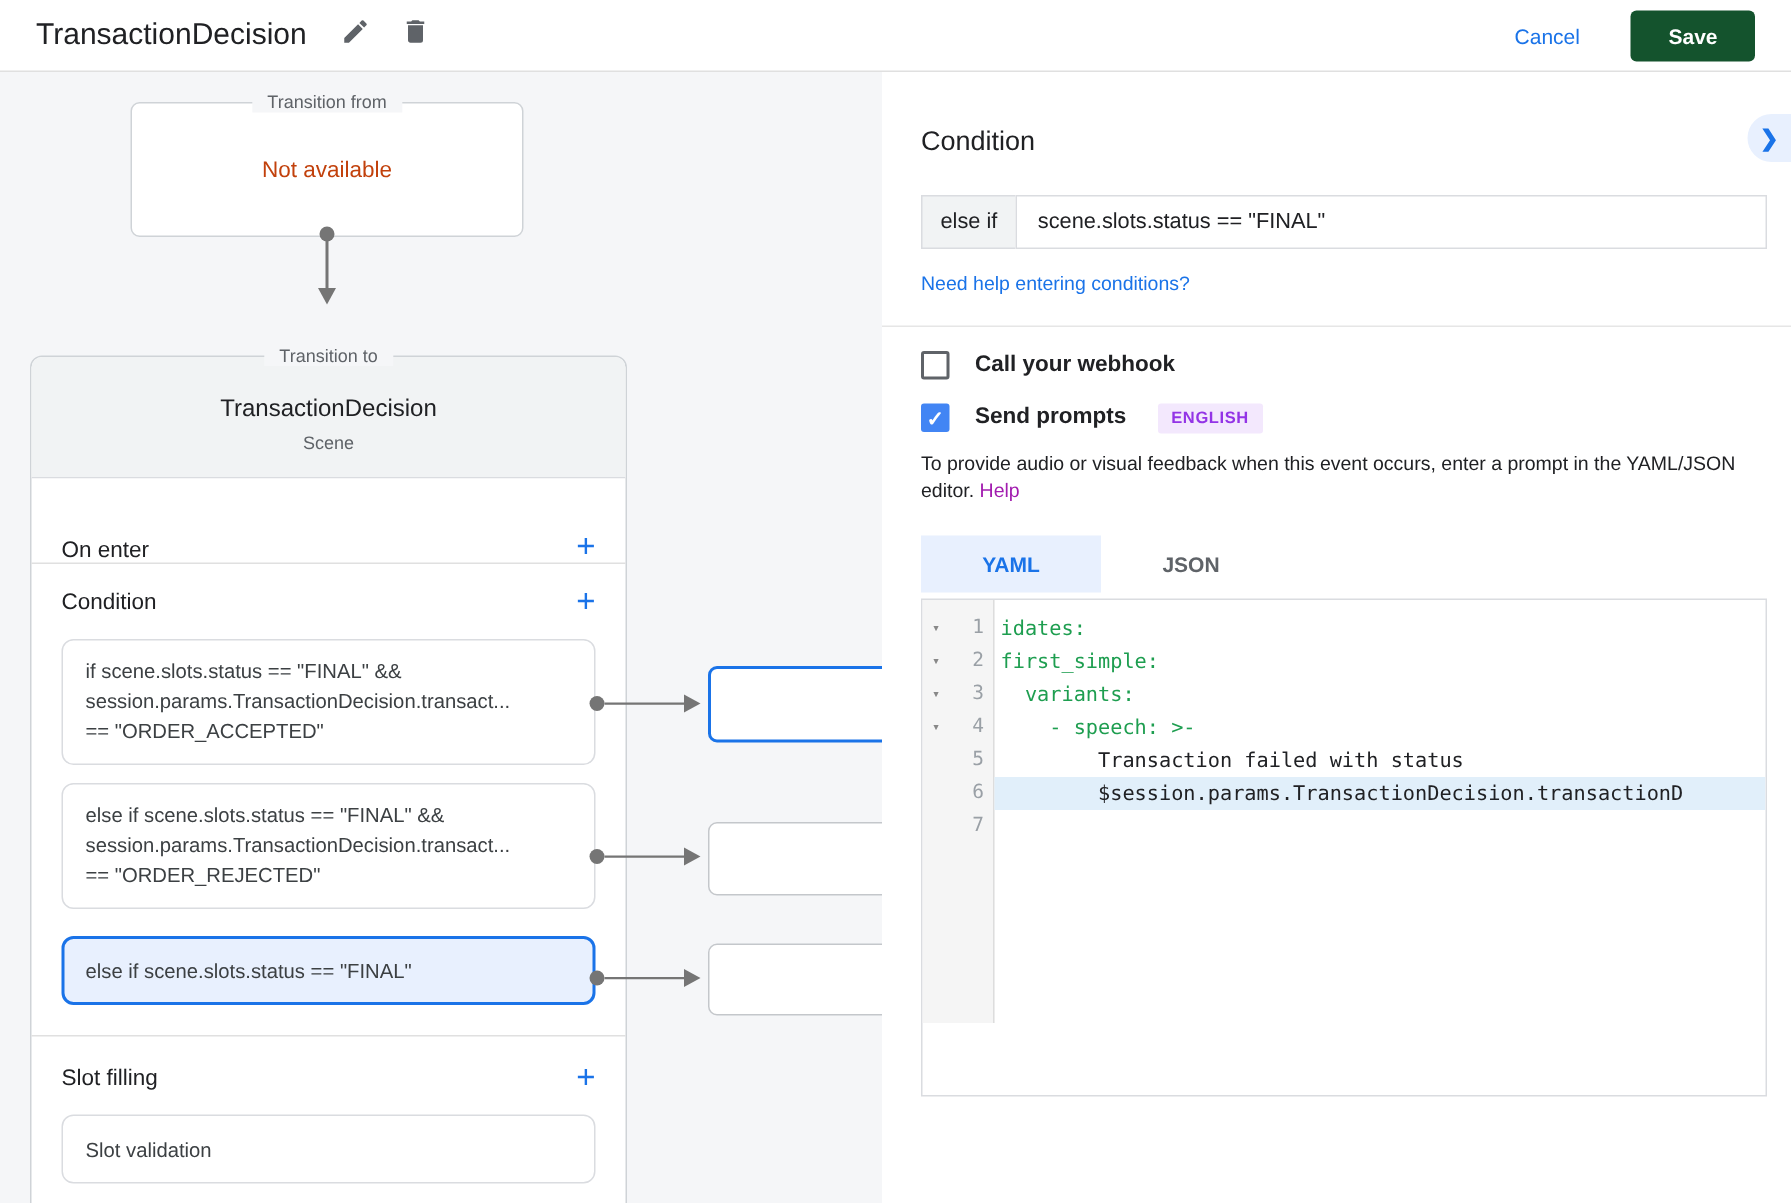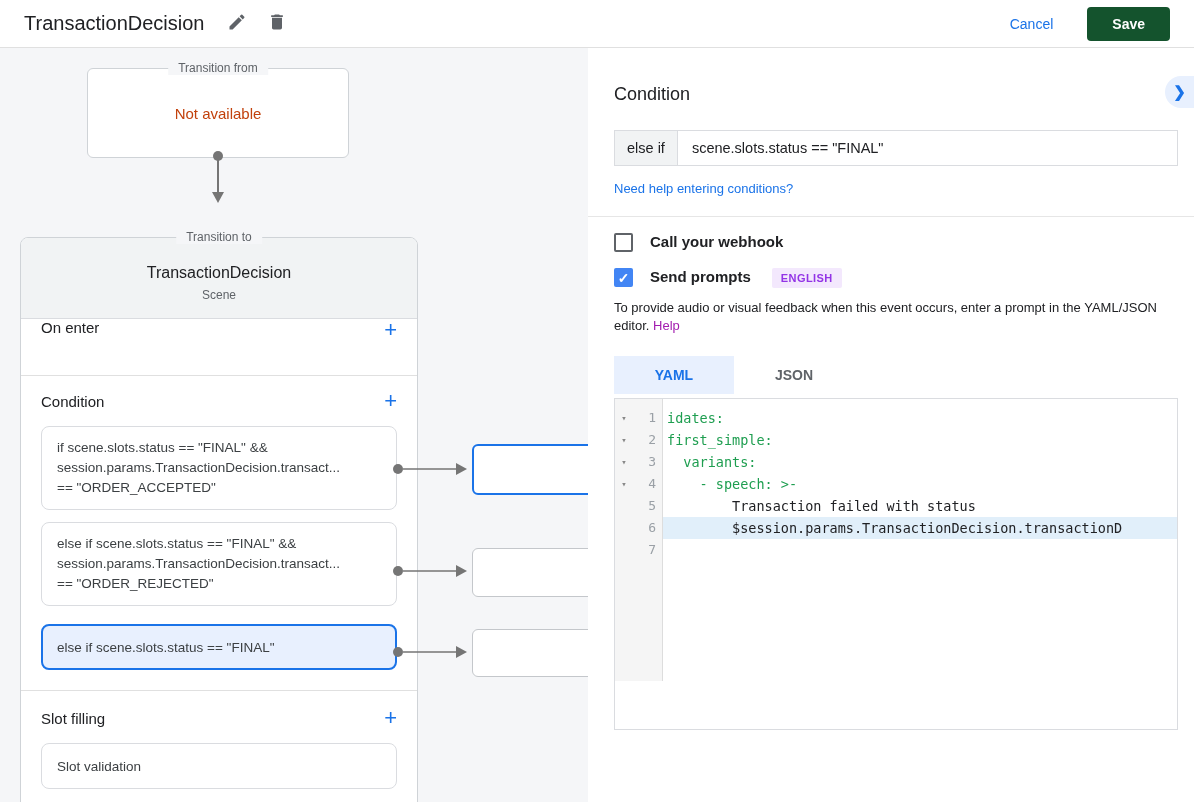--- a/index.html
+++ b/index.html
@@ -27,21 +27,21 @@
               border:1px solid #cfd3d7; border-radius:6px; }
   .from-box .value { position:absolute; top:36px; width:100%; text-align:center; font-size:15px; color:#c2410c; }
 
   .scene-card { position:absolute; left:20px; top:189px; width:398px; height:590px; background:#fff;
                 border:1px solid #cfd3d7; border-radius:8px; }
   .scene-card .card-header { height:81px; background:#f1f3f4; border-bottom:1px solid #dadce0;
                 border-radius:7px 7px 0 0; text-align:center; padding-top:26px; }
   .scene-card .card-title { font-size:16px; color:#202124; }
   .scene-card .card-subtitle { font-size:12px; color:#5f6368; margin-top:6px; }
 
-  .section-row { display:flex; align-items:flex-start; justify-content:space-between; padding:0 20px; }
+  .section-row { display:flex; align-items:flex-end; justify-content:space-between; padding:0 20px; }
   .row-onenter { height:57px; border-bottom:1px solid #e0e0e0; }
   .row-label { font-size:15px; color:#202124; }
   .plus { color:#1a73e8; font-size:22px; font-weight:400; cursor:pointer; line-height:1; }
 
   .cond-section { padding:0 20px; }
   .cond-head { height:50px; display:flex; align-items:center; justify-content:space-between; }
   .cond-box { border:1px solid #dadce0; border-radius:8px; background:#fff; padding:11px 15px;
               font-size:13.5px; color:#3c4043; line-height:20px; margin-bottom:12px; }
   .cond-box .cl { white-space:nowrap; overflow:hidden; }
   .cond-box.tall { height:84px; padding-top:11px; }

